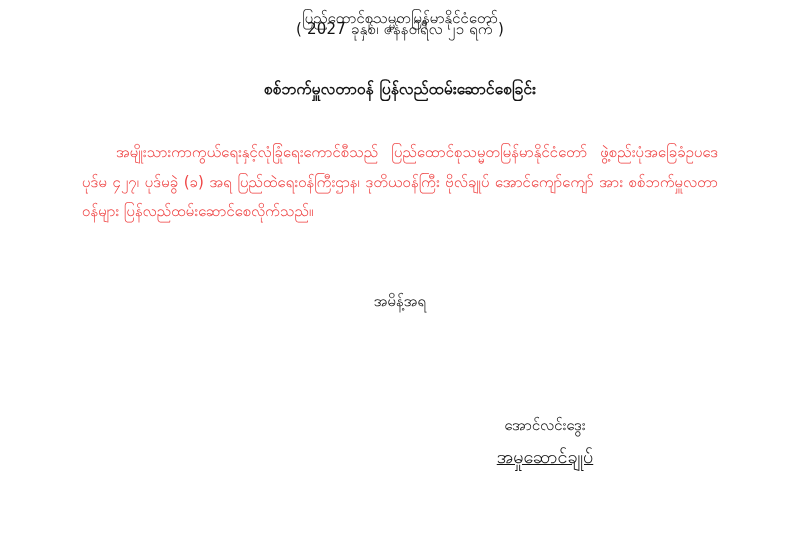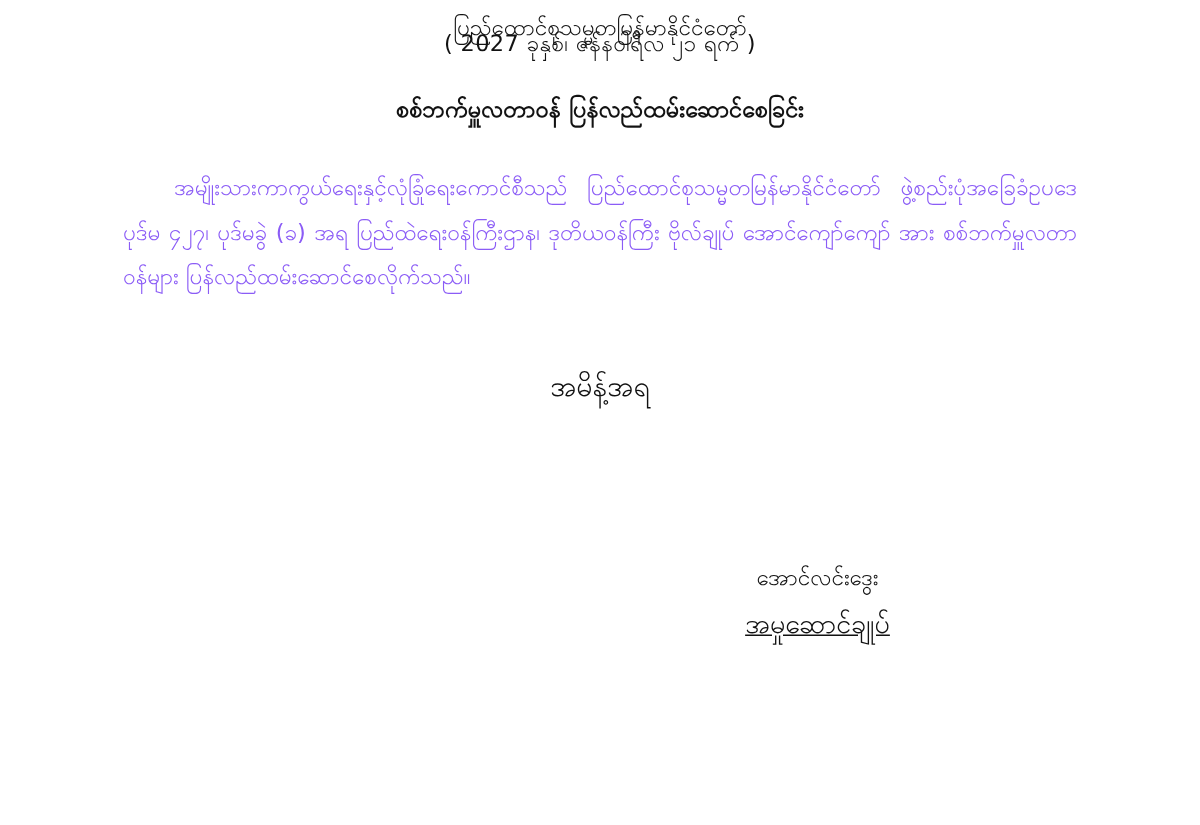--- a/index.html
+++ b/index.html
@@ -38,42 +38,42 @@
     text-align: center;
     font-size: 15px;
     color: #121212;
   }
   .date-line {
     margin-top: 18px;
     font-size: 15px;
     letter-spacing: 0.2px;
   }
   .subject {
-    margin-top: 20px;
+    margin-top: 36px;
     font-size: 15.5px;
     font-weight: bold;
     letter-spacing: 0.1px;
   }
   .body {
-    margin-top: 26px;
+    margin-top: 37px;
     font-size: 15px;
     line-height: 1.95;
     text-align: justify;
     text-justify: inter-word;
     padding: 0 22px;
-    color: #8b5cf6;
+    color: #ef4444;
   }
   .body p {
     margin: 0;
     text-indent: 34px;
   }
   .order-word {
-    margin-top: 46px;
+    margin-top: 65px;
     text-align: center;
-    font-size: 19px;
+    font-size: 15px;
   }
   .signature-block {
     margin-top: 98px;
     text-align: center;
     padding-left: 290px;
   }
   .sig-name {
     font-size: 15px;
     line-height: 1.9;
   }

